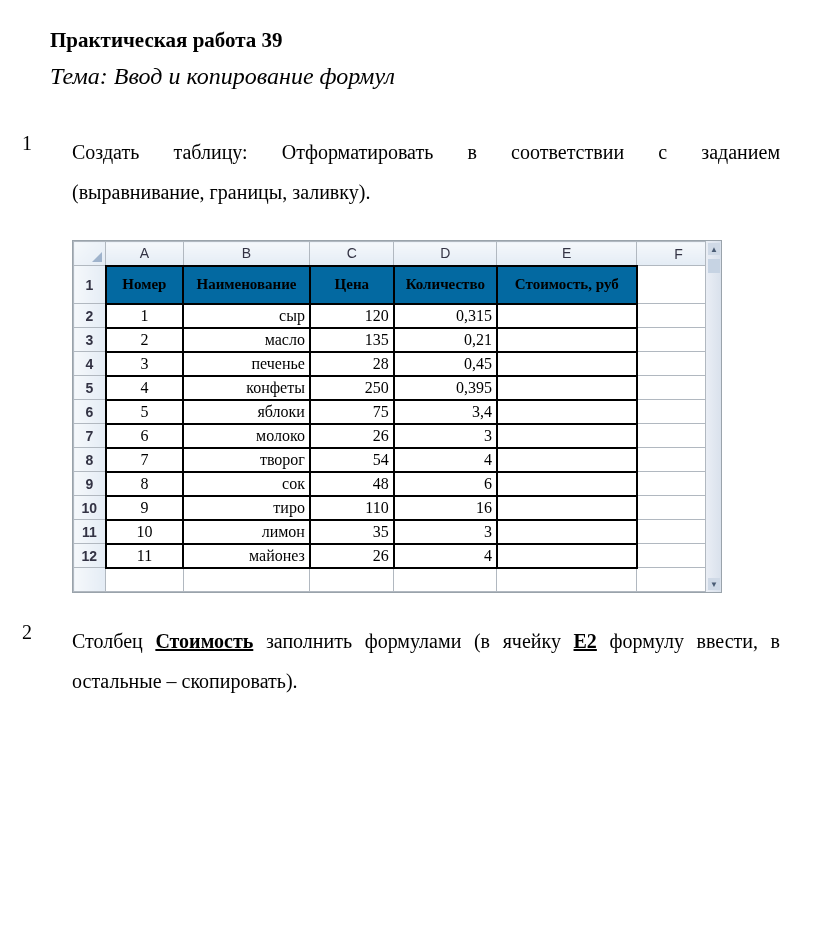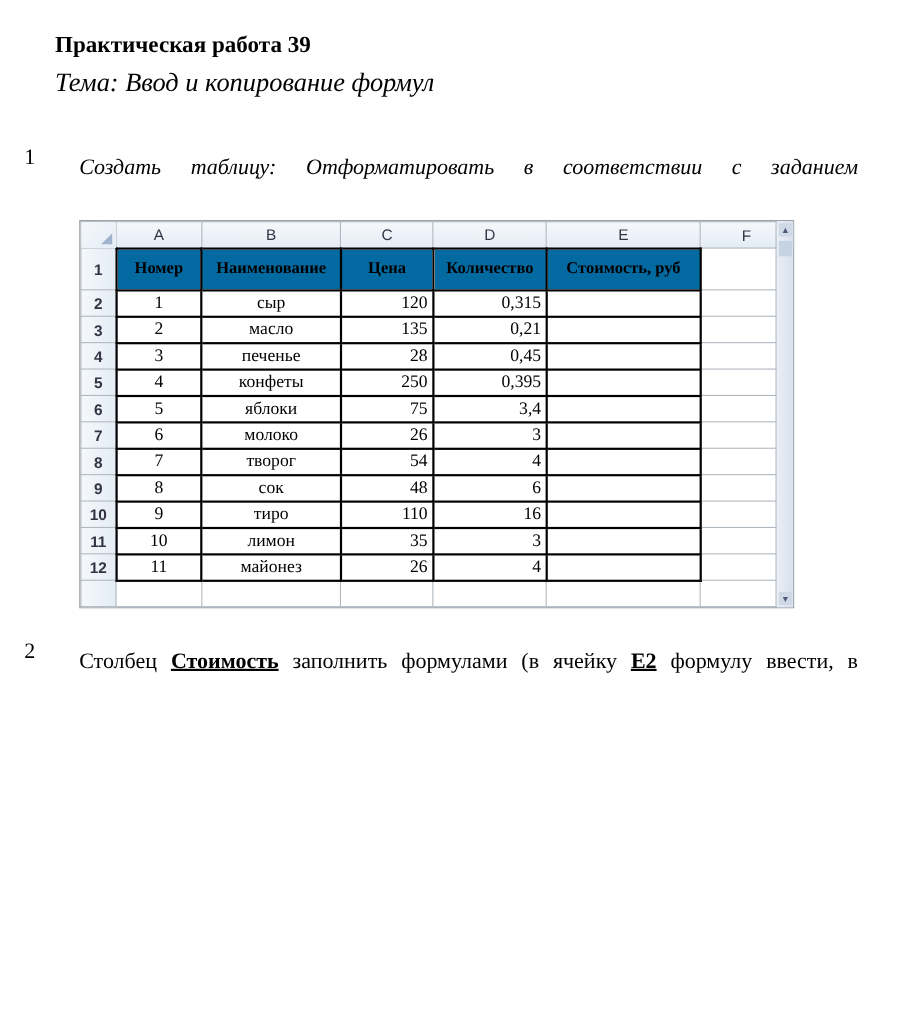--- a/index.html
+++ b/index.html
@@ -41,21 +41,20 @@
       top: 0;
       font-size: 20px;
     }
     .task-text {
       font-size: 20px;
       line-height: 2.0;
     }
     .task-text.justify {
       text-align: justify;
       text-align-last: justify;
-      font-style: italic;
     }
     .task-extra {
       font-size: 20px;
       line-height: 2.0;
       margin-top: 0px;
     }
     .task2-wrap { text-align: justify; }
     .task2-line1 { text-align: justify; text-align-last: justify; }
     .task2-line2 { text-align: left; }
     .b { font-weight: 700; text-decoration: underline; }
@@ -130,21 +129,21 @@
     }
     .datacell {
       border: 2px solid #000 !important;
       font-family: "Times New Roman", Times, serif;
       font-size: 16px;
       padding: 0 4px !important;
       height: 24px !important;
       white-space: nowrap;
     }
     .c-num { text-align: center; }
-    .c-left { text-align: center; }
+    .c-left { text-align: right; }
     .c-right { text-align: right; }
     .tail-row td { height: 22px !important; }
     .scrollbox {
       position: absolute;
       right: 0; top: 0; bottom: 0;
       width: 16px;
       background: linear-gradient(to right,#eaeef5,#d9e1ec);
       border-left: 1px solid #b1b8c0;
     }
     .scroll-up, .scroll-dn {
@@ -169,20 +168,21 @@
   <li>
     <p class="task-text justify">
       <span>Создать</span>
       <span>таблицу:</span>
       <span>Отформатировать</span>
       <span>в</span>
       <span>соответствии</span>
       <span>с</span>
       <span>заданием</span>
     </p>
+    <p class="task-extra">(выравнивание, границы, заливку).</p>
 
     <div class="ss-embed">
       <table class="ss-grid">
         <colgroup>
           <col style="width:30px">
           <col class="cA">
             <col class="cB">
             <col class="cC">
             <col class="cD">
             <col class="cE">
@@ -330,15 +330,16 @@
         <div class="scroll-dn">▼</div>
       </div>
     </div>
   </li>
 
   <li>
     <div class="task2-wrap">
       <p class="task-text task2-line1">
         <span>Столбец </span><span class="b">Стоимость</span><span> заполнить формулами (в ячейку </span><span class="b">Е2</span><span> формулу ввести, в</span>
       </p>
+      <p class="task-extra task2-line2">остальные – скопировать).</p>
     </div>
   </li>
 </ol>
 
 </body></html>

